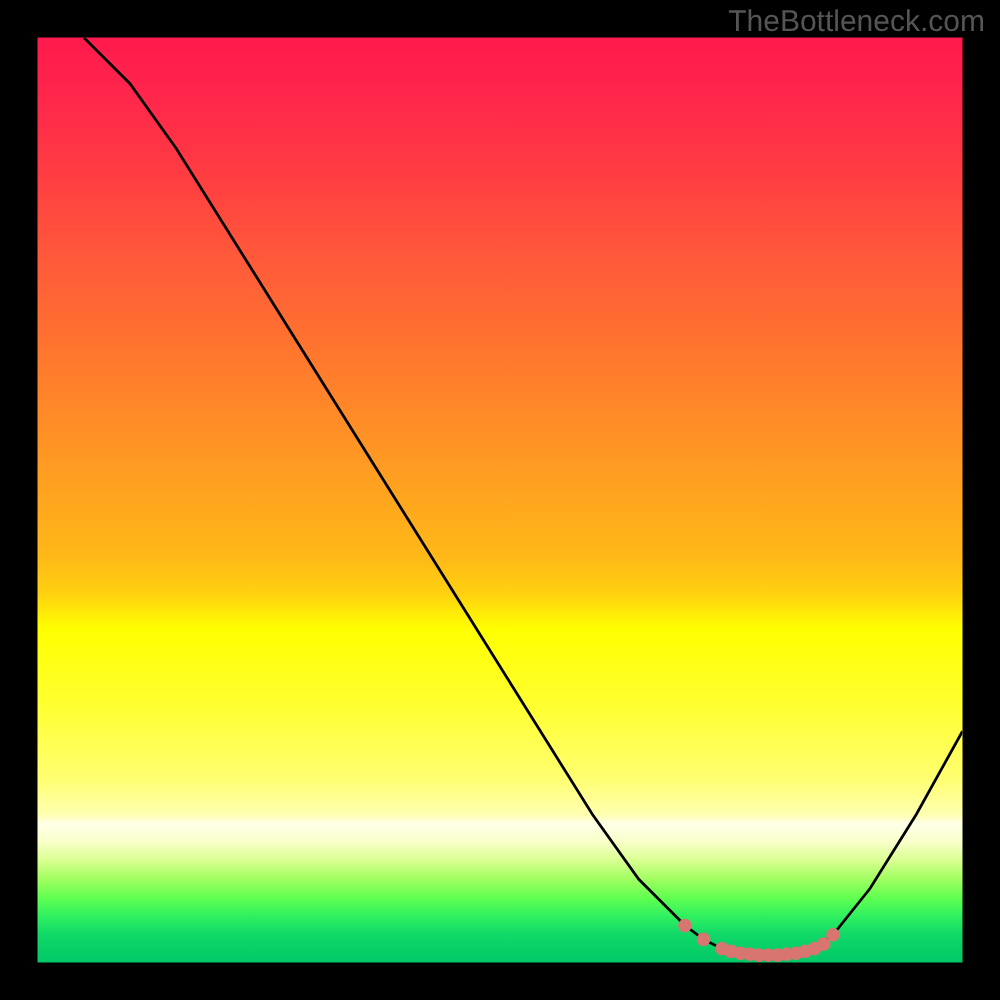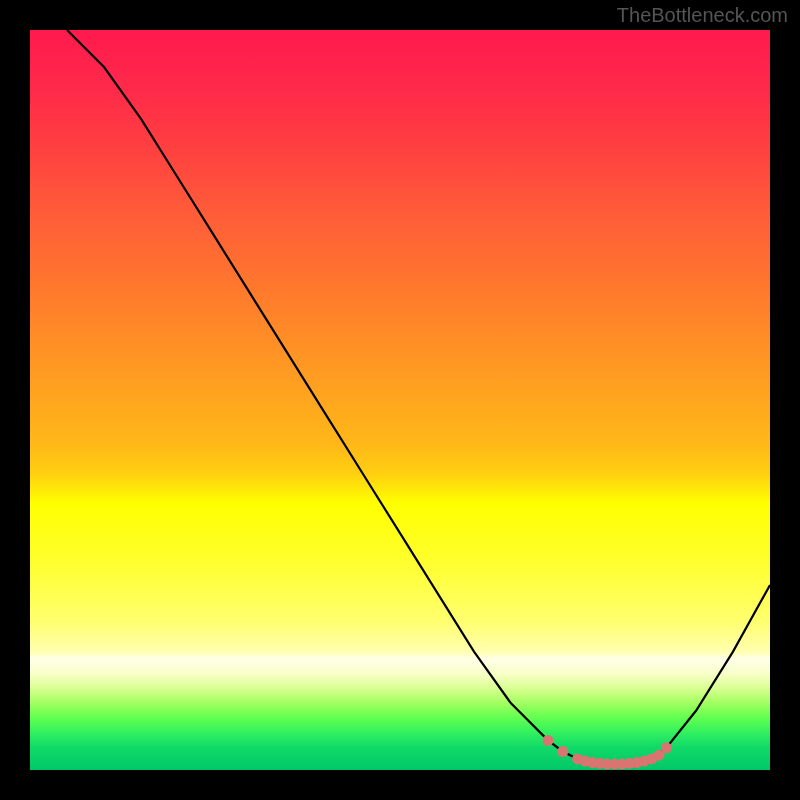--- a/index.html
+++ b/index.html
@@ -8,21 +8,21 @@
     height: 800px;
     background: #000;
     position: relative;
     font-family: Arial, sans-serif;
   }
   .watermark {
     position: absolute;
     top: 4px;
     right: 12px;
     color: #555;
-    font-size: 20px;
+    font-size: 24px;
     font-weight: 500;
     z-index: 10;
   }
   .plot-area {
     position: absolute;
     left: 30px;
     top: 30px;
     width: 740px;
     height: 740px;
     background: linear-gradient(to bottom,

